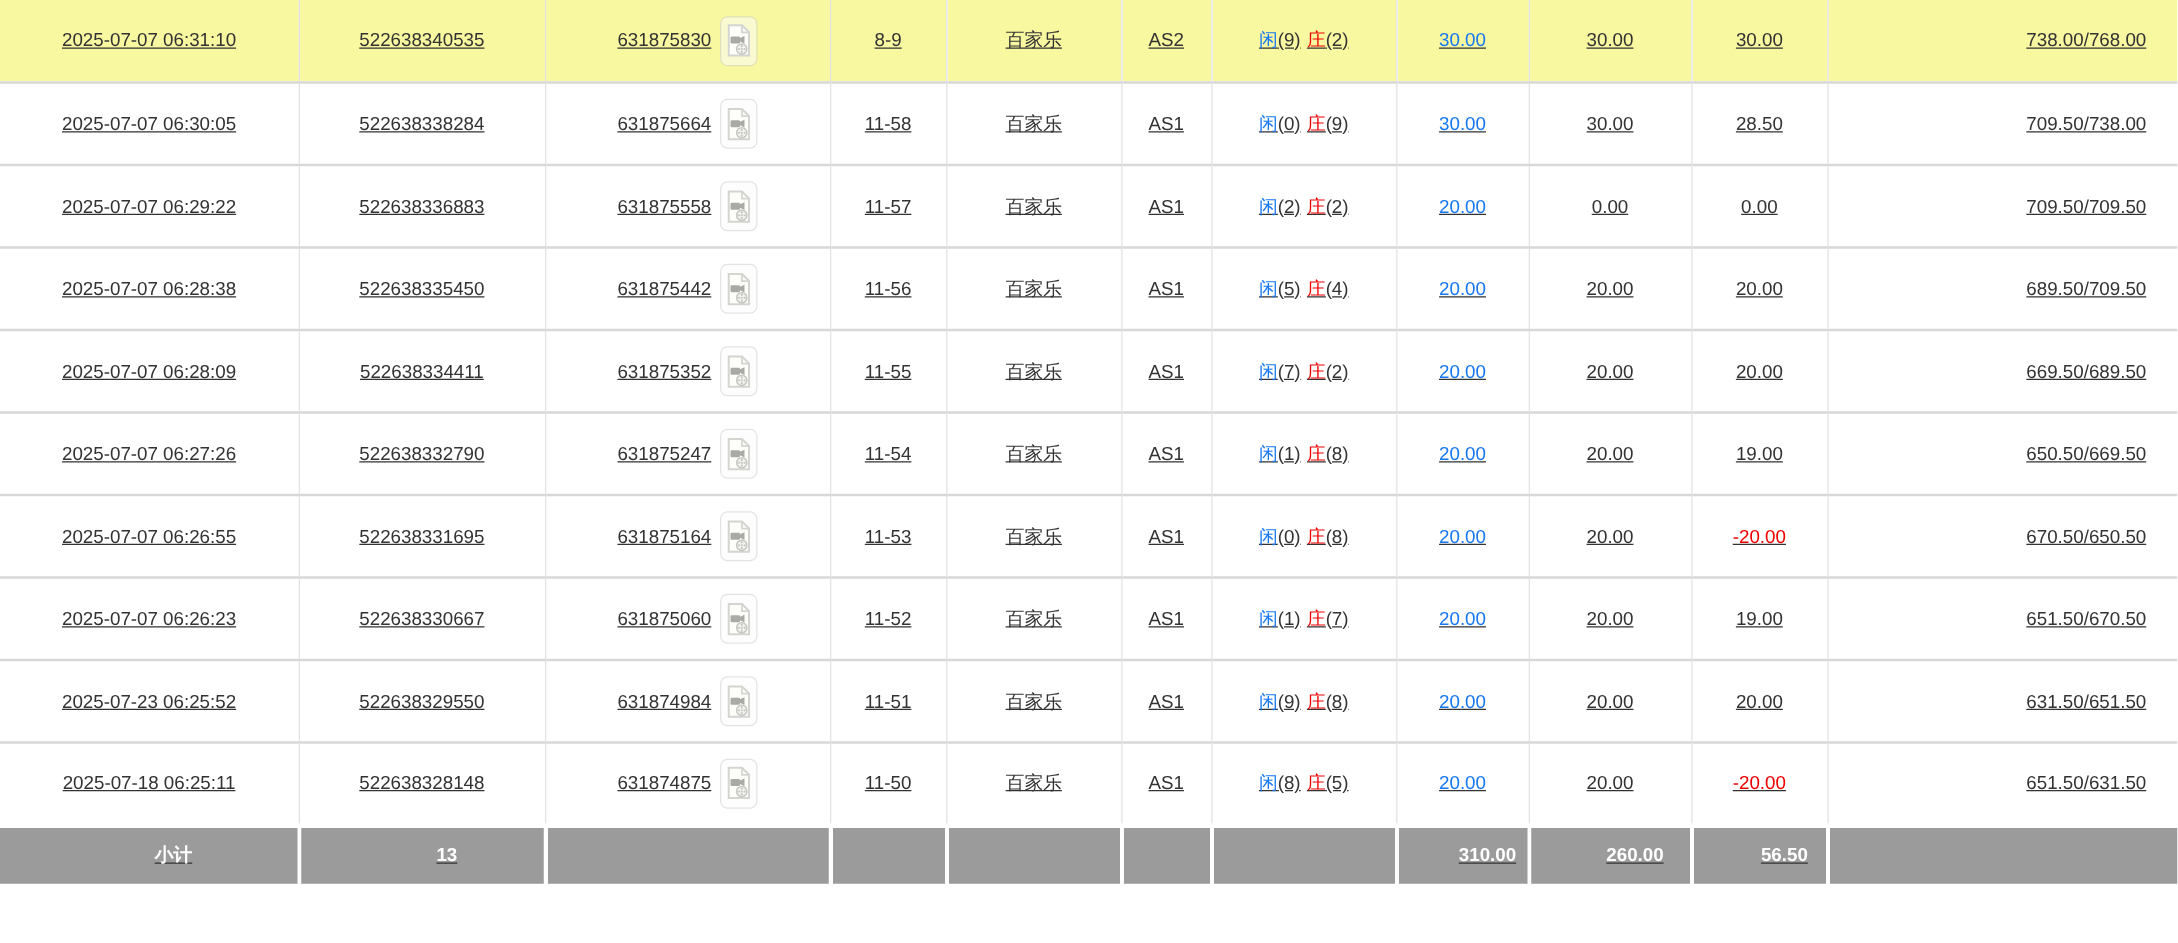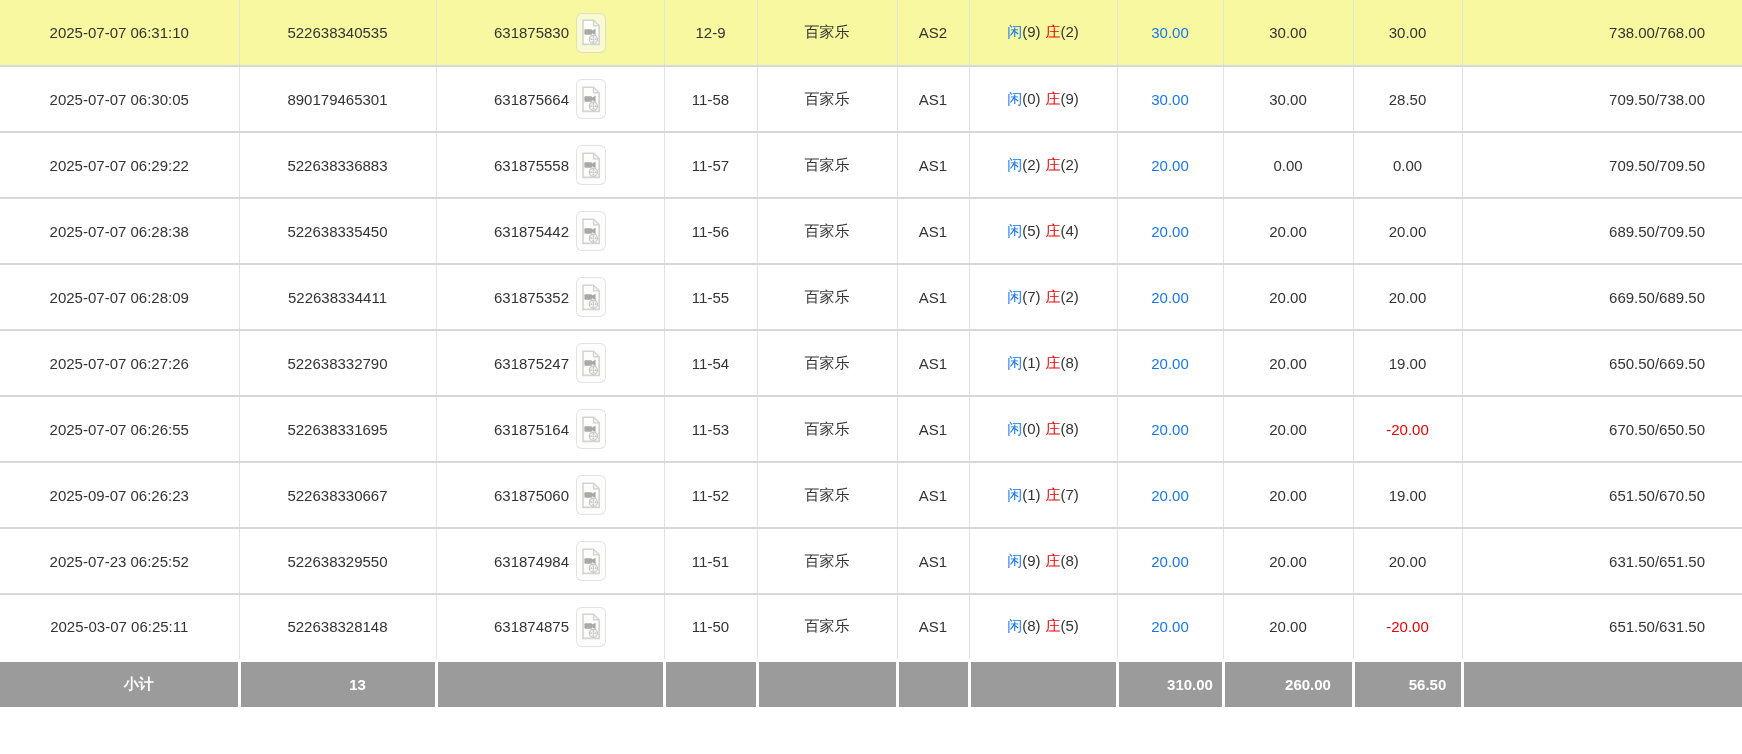--- a/index.html
+++ b/index.html
@@ -10,31 +10,31 @@
     --text:#333333;
     --border-v:#e2e2e2;
     --border-h:#d8d8d8;
   }
   html,body{margin:0;padding:0;background:#ffffff;}
   body{
     width:1742px;height:754px;overflow:hidden;
     font-family:"Liberation Sans","DejaVu Sans",sans-serif;
     font-size:15px;color:var(--text);
   }
-  table{border-collapse:collapse;table-layout:fixed;width:1742px;}
+  table{border-collapse:collapse;table-layout:fixed;width:1742px;text-decoration:underline;}
   td{
     text-align:center;vertical-align:middle;
     border-right:1px solid var(--border-v);
     overflow:hidden;white-space:nowrap;
   }
   td:last-child{border-right:none;}
   tbody tr{height:66px;background:#ffffff;}
   tbody tr + tr td{border-top:2px solid var(--border-h);}
   tbody tr.highlight td{background:var(--highlight);}
-  td.balance{text-align:right;padding-right:37px;}
+  td.balance{text-align:right;padding-right:25px;}
   .blue{color:var(--blue);}
   .red{color:var(--red);}
   .neg{color:var(--red);}
   .banker-label{margin-left:5px;}
   tfoot tr{height:47px;}
   tfoot td{
     background:var(--footer-bg);color:#ffffff;font-weight:bold;
     border-right:3px solid #ffffff;border-top:3px solid #ffffff;padding-left:41px;
   }
   tfoot td:last-child{border-right:none;}
@@ -83,34 +83,34 @@
               <circle cx="12.4" cy="20.2" r="0.9" fill="#c6c6c2"></circle>
               <circle cx="12.4" cy="17.9" r="0.9" fill="#c6c6c2"></circle>
               <circle cx="12.4" cy="22.5" r="0.9" fill="#c6c6c2"></circle>
               <circle cx="10.1" cy="20.2" r="0.9" fill="#c6c6c2"></circle>
               <circle cx="14.7" cy="20.2" r="0.9" fill="#c6c6c2"></circle>
             </svg>
           </span>
         </button>
       </span>
     </td>
-    <td>12-9</td>
+    <td>8-9</td>
     <td>百家乐</td>
     <td>AS2</td>
     <td>
       <span class="blue">闲</span><span>(9)</span><span class="red banker-label">庄</span><span>(2)</span>
     </td>
     <td class="blue">30.00</td>
     <td>30.00</td>
     <td>30.00</td>
     <td class="balance">738.00/768.00</td>
   </tr>
       <tr>
     <td>2025-07-07 06:30:05</td>
-    <td>890179465301</td>
+    <td>522638338284</td>
     <td>
       <span class="vid-wrap">
         <span>631875664</span>
         <button class="video-btn">
           <span style="display:inline-flex;">
             <svg width="20" height="27" viewBox="0 0 20 27">
               <path d="M2 1.2 h10.6 l5.6 5.6 v18.6 h-16.2 z" fill="#fdfdfa" stroke="#d4d4d0" stroke-width="1.6"></path>
               <path d="M12.6 1.2 v5.6 h5.6" fill="none" stroke="#d4d4d0" stroke-width="1.4"></path>
               <rect x="3.4" y="10.2" width="7.6" height="5.6" rx="1" fill="#a9a9a5"></rect>
               <path d="M11 11.4 l3.6 -1.7 v6.2 l-3.6 -1.7 z" fill="#a9a9a5"></path>
@@ -305,21 +305,21 @@
     <td>AS1</td>
     <td>
       <span class="blue">闲</span><span>(0)</span><span class="red banker-label">庄</span><span>(8)</span>
     </td>
     <td class="blue">20.00</td>
     <td>20.00</td>
     <td class="neg">-20.00</td>
     <td class="balance">670.50/650.50</td>
   </tr>
       <tr>
-    <td>2025-09-07 06:26:23</td>
+    <td>2025-07-07 06:26:23</td>
     <td>522638330667</td>
     <td>
       <span class="vid-wrap">
         <span>631875060</span>
         <button class="video-btn">
           <span style="display:inline-flex;">
             <svg width="20" height="27" viewBox="0 0 20 27">
               <path d="M2 1.2 h10.6 l5.6 5.6 v18.6 h-16.2 z" fill="#fdfdfa" stroke="#d4d4d0" stroke-width="1.6"></path>
               <path d="M12.6 1.2 v5.6 h5.6" fill="none" stroke="#d4d4d0" stroke-width="1.4"></path>
               <rect x="3.4" y="10.2" width="7.6" height="5.6" rx="1" fill="#a9a9a5"></rect>
@@ -375,21 +375,21 @@
     <td>AS1</td>
     <td>
       <span class="blue">闲</span><span>(9)</span><span class="red banker-label">庄</span><span>(8)</span>
     </td>
     <td class="blue">20.00</td>
     <td>20.00</td>
     <td>20.00</td>
     <td class="balance">631.50/651.50</td>
   </tr>
       <tr>
-    <td>2025-03-07 06:25:11</td>
+    <td>2025-07-18 06:25:11</td>
     <td>522638328148</td>
     <td>
       <span class="vid-wrap">
         <span>631874875</span>
         <button class="video-btn">
           <span style="display:inline-flex;">
             <svg width="20" height="27" viewBox="0 0 20 27">
               <path d="M2 1.2 h10.6 l5.6 5.6 v18.6 h-16.2 z" fill="#fdfdfa" stroke="#d4d4d0" stroke-width="1.6"></path>
               <path d="M12.6 1.2 v5.6 h5.6" fill="none" stroke="#d4d4d0" stroke-width="1.4"></path>
               <rect x="3.4" y="10.2" width="7.6" height="5.6" rx="1" fill="#a9a9a5"></rect>

